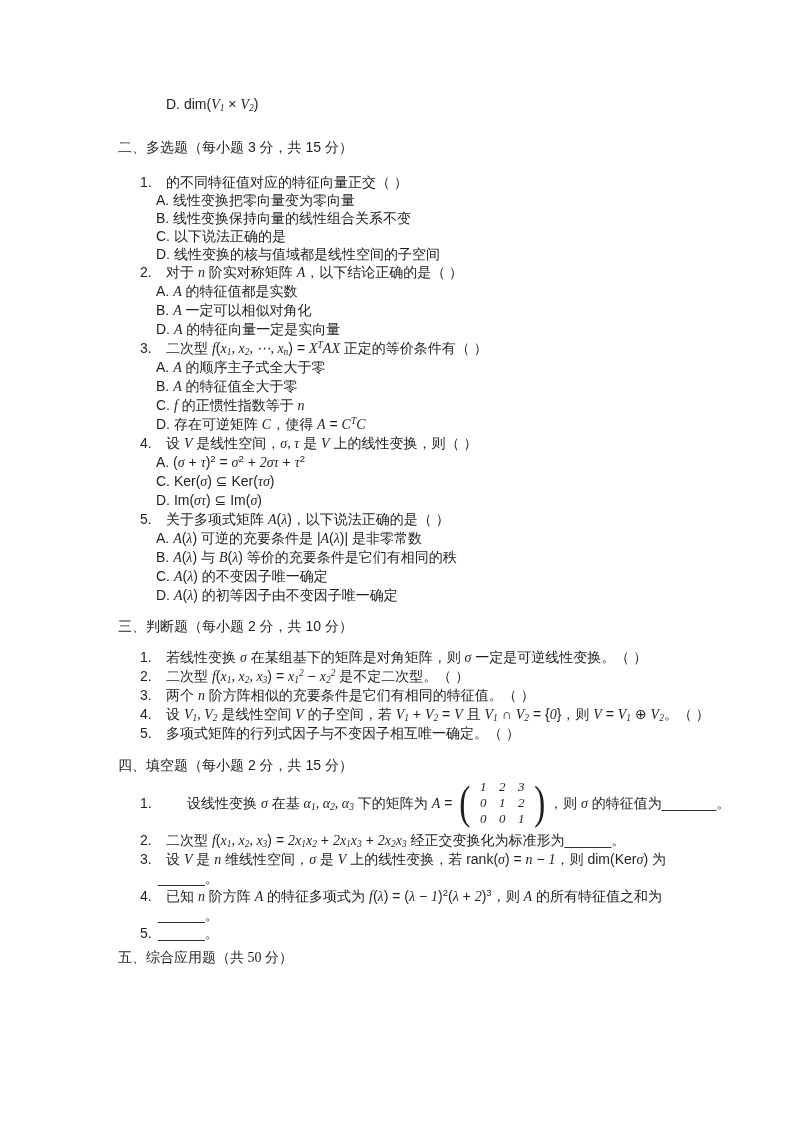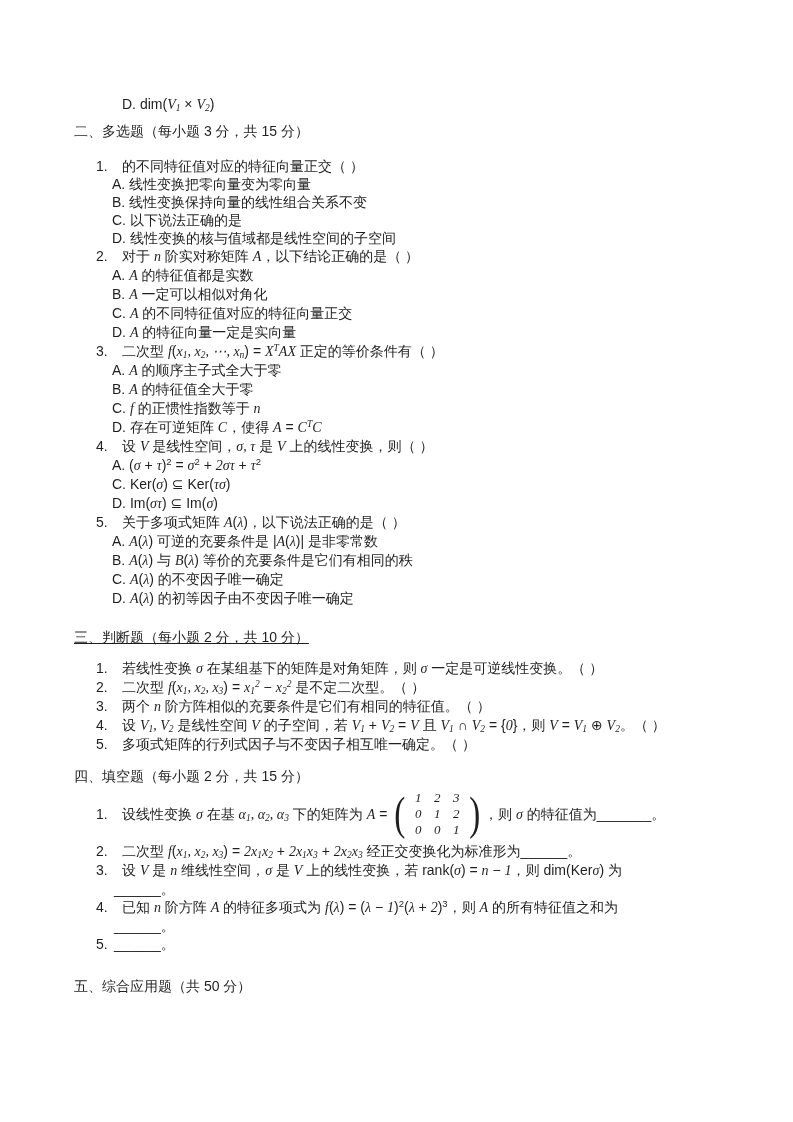--- a/index.html
+++ b/index.html
@@ -2,58 +2,58 @@
 <html><head>
 <meta charset="utf-8">
 <style>
   * { margin:0; padding:0; box-sizing:border-box; }
   html,body { background:#ffffff; }
   body {
     width:793px; height:1122px; position:relative; overflow:hidden;
     font-family:"Liberation Sans","DejaVu Sans",sans-serif;
     font-size:14px; color:#1f1f1f;
   }
-  .page { position:absolute; inset:0; padding:95px 88px 0 74px; }
+  .page { position:absolute; inset:0; padding:95px 88px 0 118px; }
   .line { line-height:18px; white-space:nowrap; }
   i {
     font-family:"Liberation Serif","DejaVu Serif",serif;
     font-style:italic;
   }
   sup,sub { font-size:9.5px; line-height:0; }
   sub { vertical-align:-0.25em; }
   sup { vertical-align:0.55em; }
 
   .orphan-line { margin-left:48px; }
 
   .sec-title { line-height:18px; white-space:nowrap; }
-  .sec-mc .sec-title   { margin-top:8px; }
-  .sec-tf .sec-title   { margin-top:20px;text-decoration:underline; }
+  .sec-mc .sec-title   { margin-top:24px; }
+  .sec-tf .sec-title   { margin-top:12px; }
   .sec-fb .sec-title   { margin-top:14px; }
-  .sec-app .sec-title  { margin-top:24px; }
+  .sec-app .sec-title  { margin-top:7px;font-family:Liberation Serif, serif; }
 
   .sec-mc .qlist { margin-top:17px; }
   .sec-tf .qlist { margin-top:13px; }
   .sec-fb .qlist { margin-top:4px; }
 
   .q { position:relative; padding-left:48px; }
   .qnum {
     position:absolute; left:22px; top:0; width:24px;
     line-height:18px; text-align:left;
   }
   .qtext { line-height:18px; white-space:nowrap; }
   .opt   { line-height:18px; white-space:nowrap; margin-left:-10px; }
   .blank-line { line-height:18px; white-space:nowrap; margin-left:-8px; }
 
   
   .q-matrix { height:50px; margin-bottom:3px; }
   .q-matrix .qnum { top:16px; }
   .q-matrix .qtext {
     display:flex; align-items:center; height:50px; white-space:nowrap;
   }
-  .mpre  { padding-right:5px; }
+  .mpre  { padding-right:5px;margin-left:21px; }
   .mpost { padding-left:2px; }
   .matrix { display:inline-flex; align-items:center; }
   .paren {
     display:inline-block;
     font-family:"Liberation Serif","DejaVu Serif",serif;
     font-size:46px; font-weight:400; line-height:48px;
     transform:scaleX(0.72);
   }
   .mgrid {
     display:grid; grid-template-columns:repeat(3,19px);
@@ -85,21 +85,20 @@
           <div class="opt">D. 线性变换的核与值域都是线性空间的子空间</div>
         </div>
       </div>
 
       <div class="q">
         <span class="qnum">2.</span>
         <div class="qbody">
           <div class="qtext">对于 <i>n</i> 阶实对称矩阵 <i>A</i>，以下结论正确的是（ ）</div>
           <div class="opt">A. <i>A</i> 的特征值都是实数</div>
           <div class="opt">B. <i>A</i> 一定可以相似对角化</div>
-          <div class="opt">C. <i>A</i> 的不同特征值对应的特征向量正交</div>
           <div class="opt">D. <i>A</i> 的特征向量一定是实向量</div>
         </div>
       </div>
 
       <div class="q">
         <span class="qnum">3.</span>
         <div class="qbody">
           <div class="qtext">二次型 <i>f</i>(<i>x<sub>1</sub>, x<sub>2</sub>, ⋯, x<sub>n</sub></i>) = <i>X<sup>T</sup>AX</i> 正定的等价条件有（ ）</div>
           <div class="opt">A. <i>A</i> 的顺序主子式全大于零</div>
           <div class="opt">B. <i>A</i> 的特征值全大于零</div>

